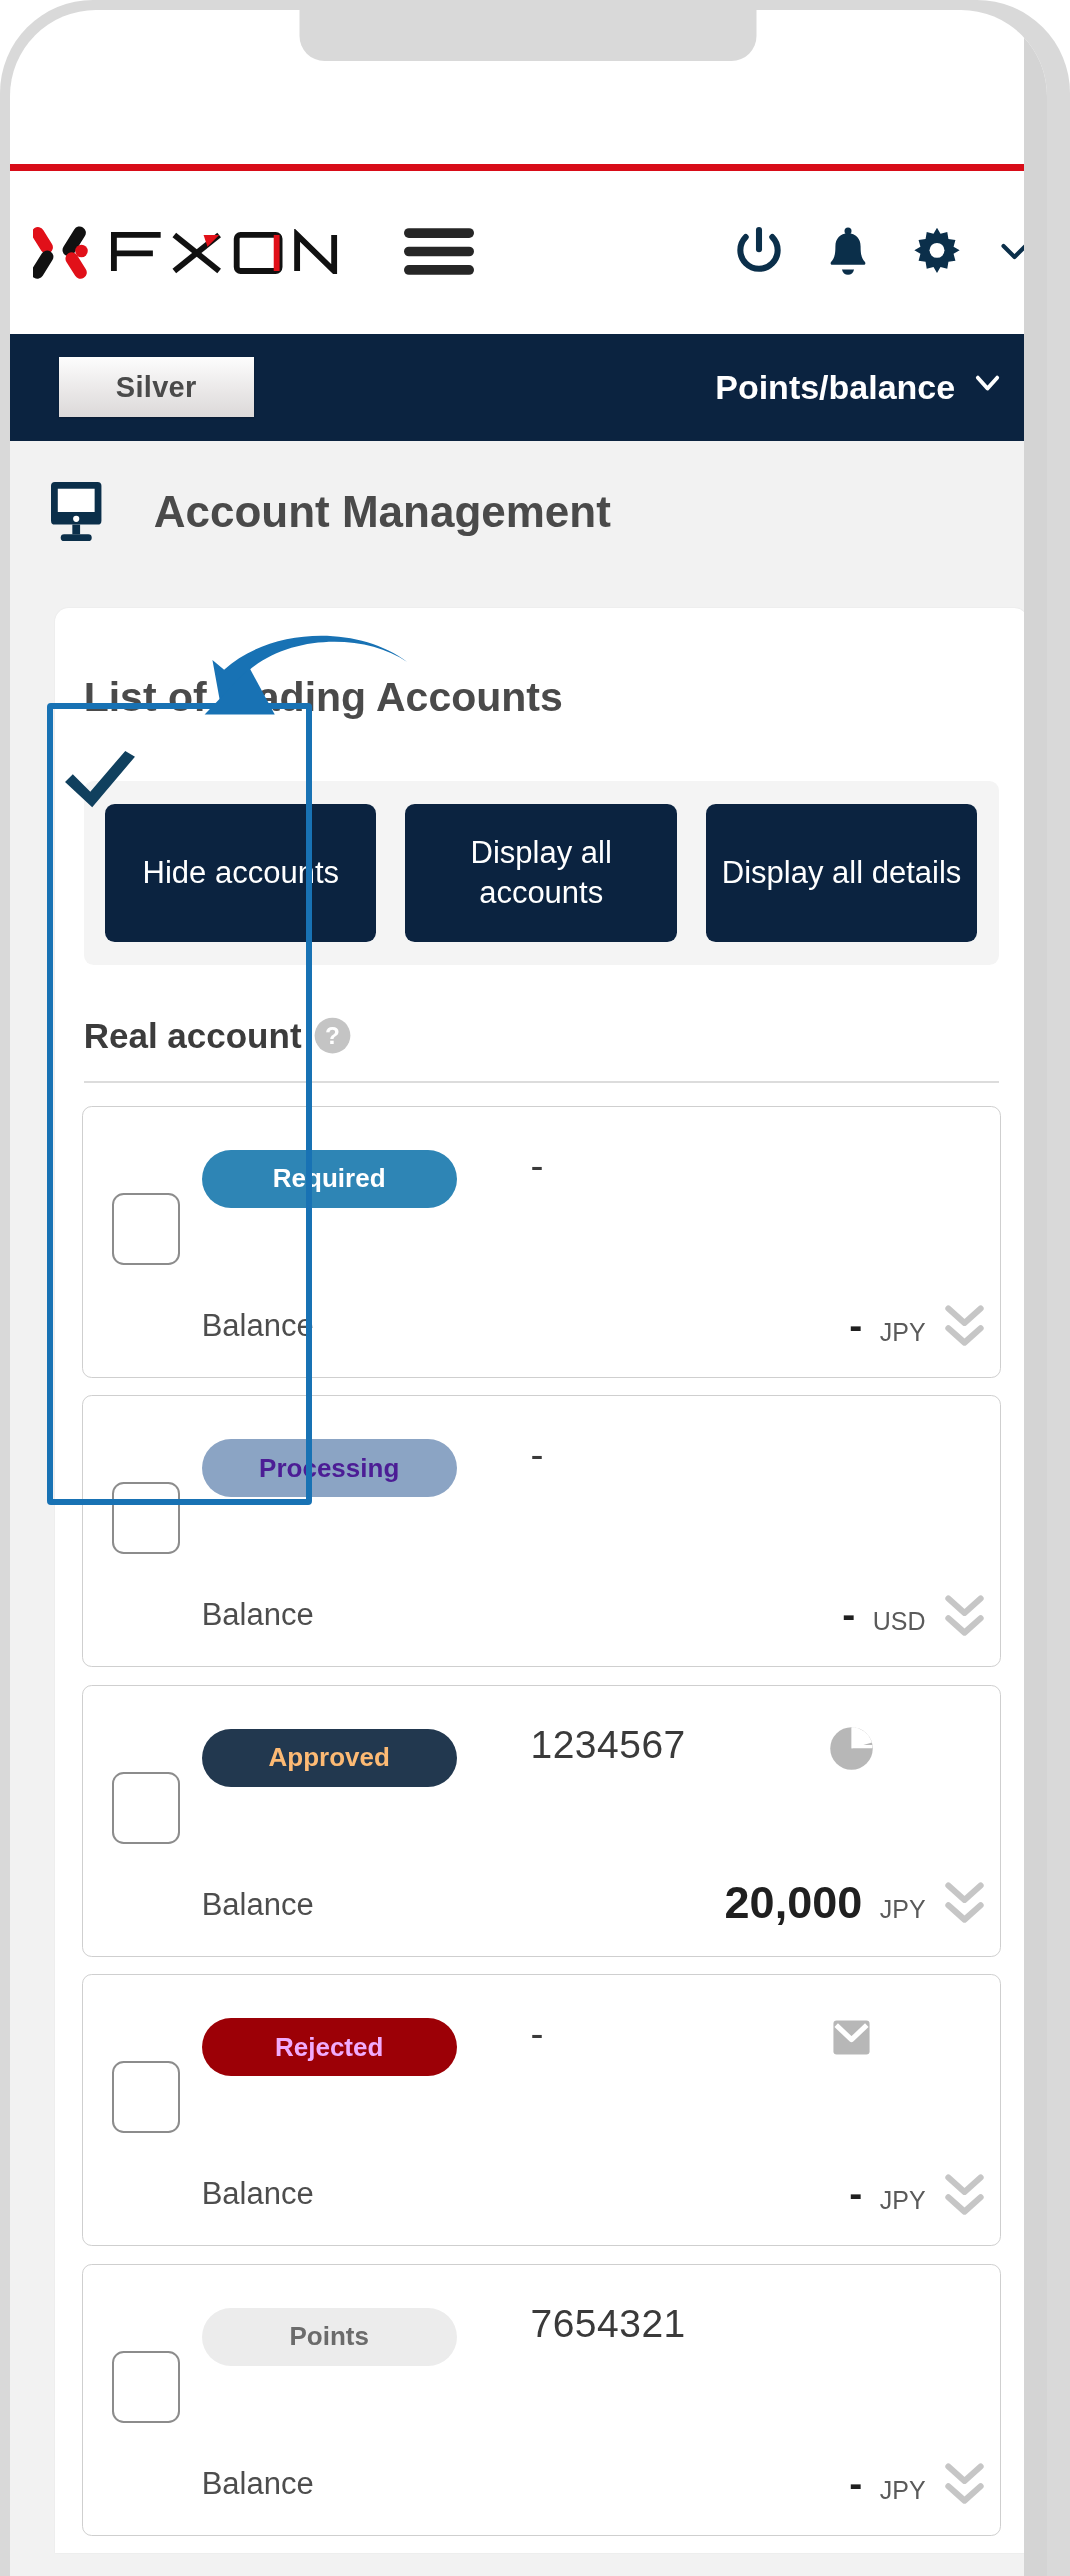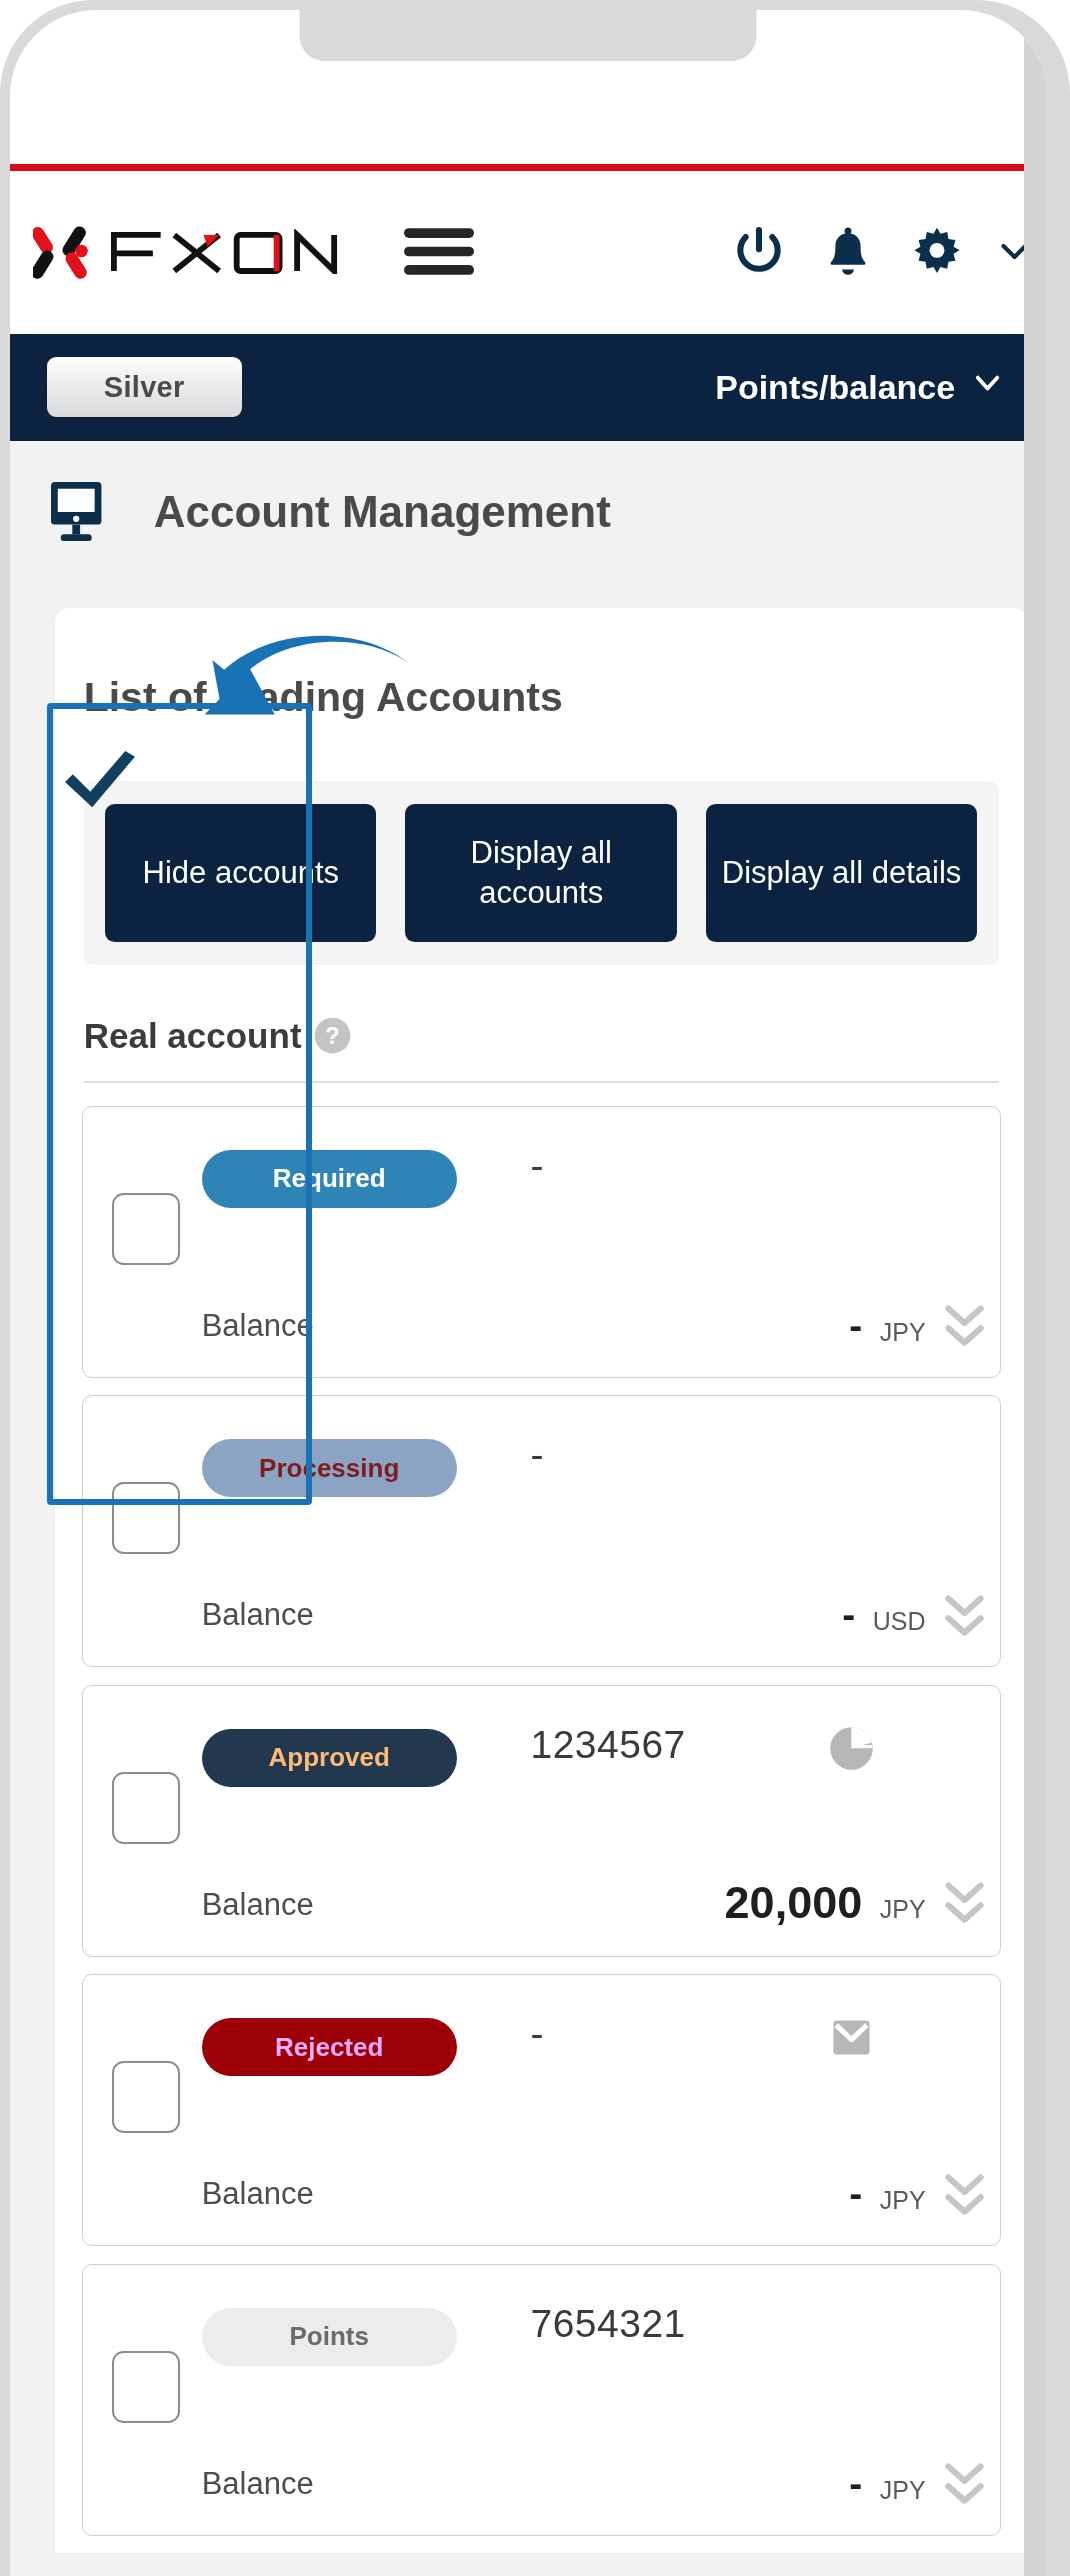--- a/index.html
+++ b/index.html
@@ -72,23 +72,23 @@
   #header-caret { width: 33px; height: 33px; color: #0b2f4a; }
 
   
   #points-bar {
     position: absolute; left: 0; top: 324px;
     width: 1037px; height: 107px;
     background: #0b2340;
     display: flex; align-items: center;
   }
   #tier-badge {
-    margin-left: 37px;
+    margin-left: 49px;
     width: 195px; height: 60px;
-    border-radius: 9px;
+    border-radius: 0;
     background: linear-gradient(180deg, #fdfdfd 0%, #eceaea 50%, #dcd9d9 100%);
     display: flex; align-items: center; justify-content: center;
     font-size: 29px; font-weight: 700; color: #4a4a4a;
     letter-spacing: 0.3px;
     box-shadow: 0 1px 1.9px rgba(0,0,0,.25);
   }
   #points-link {
     margin-left: auto; margin-right: 45px;
     display: flex; gap: 17.5px;
     color: #ffffff; font-size: 34px; font-weight: 700;
@@ -353,21 +353,21 @@
                   <path d="M3 4l9 8 9-8" stroke="#c6c6c6" stroke-width="3.4" fill="none" stroke-linecap="round" stroke-linejoin="round"></path>
                   <path d="M3 15l9 8 9-8" stroke="#c6c6c6" stroke-width="3.4" fill="none" stroke-linecap="round" stroke-linejoin="round"></path>
                 </svg>
               </div>
             </div>
           </div>
 
           <div class="account-row">
             <div class="row-left">
               <div class="checkbox"></div>
-              <div class="status-badge" style="background:#8ba4c4;color:#7f1d1d">Processing</div>
+              <div class="status-badge" style="background:#8ba4c4;color:#4c1d95">Processing</div>
               <div class="balance-label">Balance</div>
             </div>
             <div class="row-right">
               <div class="acct-number">-</div>
               <div class="balance-line">
                 <span class="balance-amount dash">-</span>
                 <span class="balance-ccy">USD</span>
                 <svg class="chev-dbl" viewBox="0 0 24 28">
                   <path d="M3 4l9 8 9-8" stroke="#c6c6c6" stroke-width="3.4" fill="none" stroke-linecap="round" stroke-linejoin="round"></path>
                   <path d="M3 15l9 8 9-8" stroke="#c6c6c6" stroke-width="3.4" fill="none" stroke-linecap="round" stroke-linejoin="round"></path>

